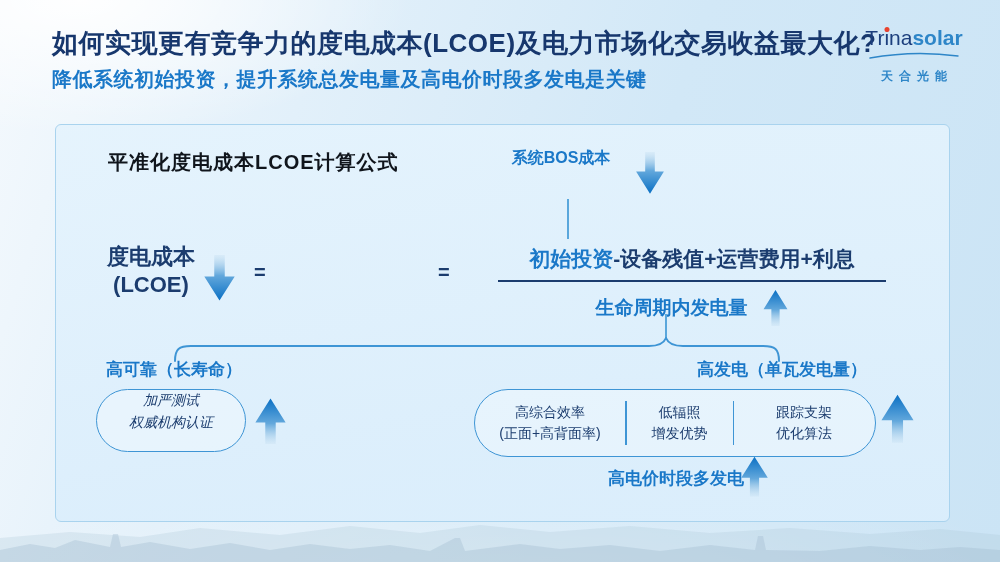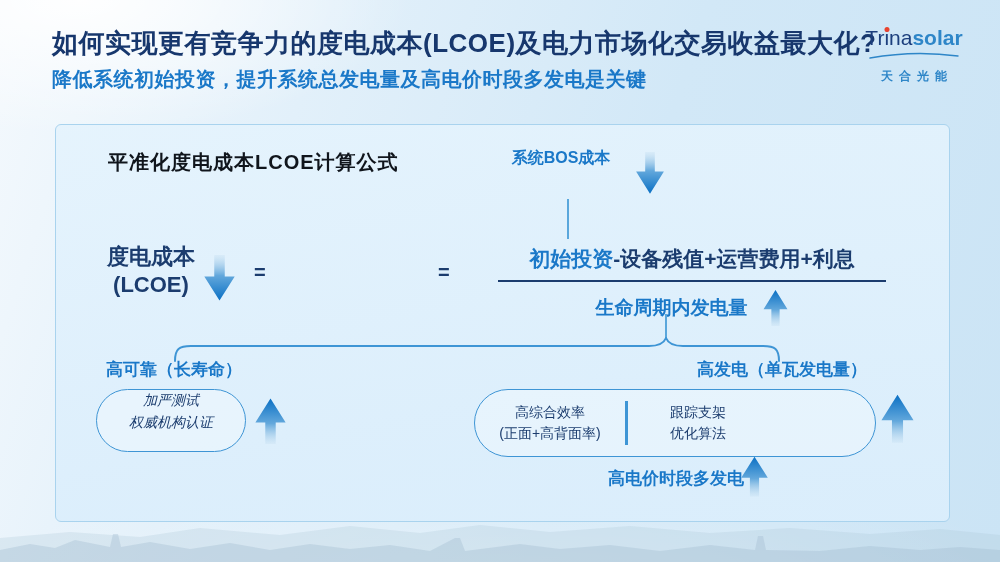--- a/index.html
+++ b/index.html
@@ -157,20 +157,24 @@
     <svg class="arrow" style="left:198px; top:272px" width="33" height="47" viewBox="0 0 24 34">
       <path d="M12,1 L23,18.5 h-7.2 V34 h-7.6 V18.5 H1 Z" fill="url(#gUp)"></path>
     </svg>
 
     <div class="pill">
       <div class="pill-cell c1">
         <div>高综合效率</div>
         <div>(正面+高背面率)</div>
       </div>
       <div class="pill-div"></div>
+      <div class="pill-cell c2">
+        <div>低辐照</div>
+        <div>增发优势</div>
+      </div>
       <div class="pill-div"></div>
       <div class="pill-cell c3">
         <div>跟踪支架</div>
         <div>优化算法</div>
       </div>
     </div>
     <svg class="arrow" style="left:824px; top:268px" width="35" height="50" viewBox="0 0 24 34">
       <path d="M12,1 L23,18.5 h-7.2 V34 h-7.6 V18.5 H1 Z" fill="url(#gUp)"></path>
     </svg>
 

